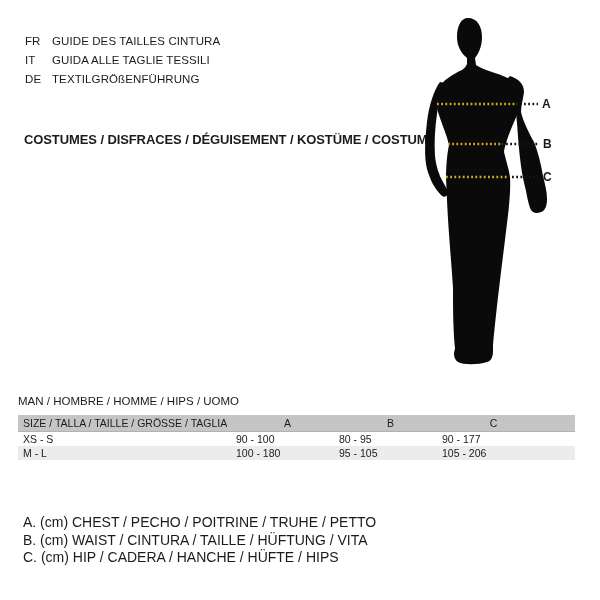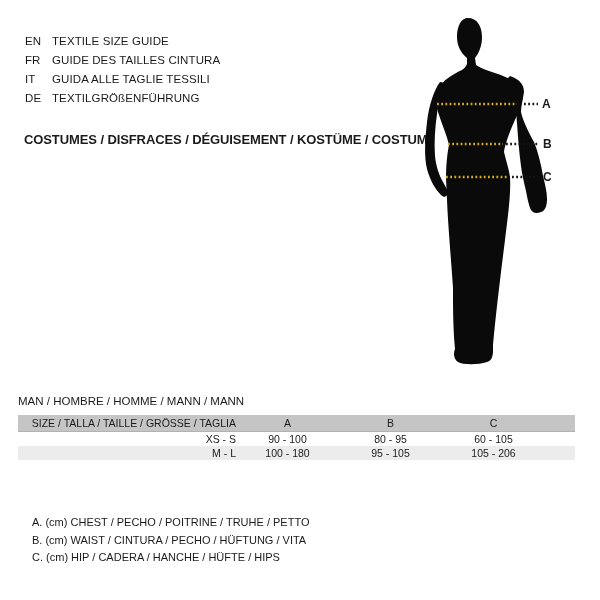--- a/index.html
+++ b/index.html
@@ -22,37 +22,33 @@
   .label-b { left:543px; top:137px; }
   .label-c { left:543px; top:170px; }
   
   .section-heading { position:absolute; left:18px; top:395px; font-size:11.5px;
                      font-weight:500; white-space:nowrap; }
   
   .size-table { position:absolute; left:18px; top:415px; width:557px;
                 border-collapse:collapse; table-layout:fixed; font-size:10.5px; }
   .size-table th { background:#c5c5c5; height:16px; font-weight:500;
                    text-align:center; padding:0; border-bottom:1px solid #b2b2b2; }
-  .size-table th.size-col, .size-table td.size-col { text-align:right; padding-left:5px; }
-  .size-table td { height:14px; text-align:center; padding:0; font-weight:400; }
+  .size-table th.size-col, .size-table td.size-col { text-align:left; padding-left:5px; }
+  .size-table td { height:14px; text-align:left; padding:0; font-weight:400; }
   .size-table tbody tr:nth-child(even) td { background:#ececec; }
   
-  .legend { position:absolute; left:32px; top:514px; font-size:11px; font-weight:500; }
+  .legend { position:absolute; left:23px; top:514px; font-size:14px; font-weight:500; }
   .legend p { margin:0; height:17.6px; line-height:17.6px; white-space:nowrap; }
 </style>
 </head>
 <body>
 
 <div class="page">
 
   <div class="lang-list">
-    <div class="lang-row">
-      <span class="lang-code">EN</span>
-      <span class="lang-label">TEXTILE SIZE GUIDE</span>
-    </div>
     <div class="lang-row">
       <span class="lang-code">FR</span>
       <span class="lang-label">GUIDE DES TAILLES CINTURA</span>
     </div>
     <div class="lang-row">
       <span class="lang-code">IT</span>
       <span class="lang-label">GUIDA ALLE TAGLIE TESSILI</span>
     </div>
     <div class="lang-row">
       <span class="lang-code">DE</span>
@@ -122,21 +118,21 @@
     <line x1="524" y1="104" x2="538" y2="104" stroke="#141414" stroke-width="2.6" stroke-dasharray="1.8 2.4"></line>
     <line x1="448" y1="144" x2="503" y2="144" stroke="#d4ac1c" stroke-width="2.6" stroke-dasharray="1.8 2.4"></line>
     <line x1="506" y1="144" x2="538" y2="144" stroke="#141414" stroke-width="2.6" stroke-dasharray="1.8 2.4"></line>
     <line x1="446" y1="177" x2="509" y2="177" stroke="#d4ac1c" stroke-width="2.6" stroke-dasharray="1.8 2.4"></line>
     <line x1="512" y1="177" x2="538" y2="177" stroke="#141414" stroke-width="2.6" stroke-dasharray="1.8 2.4"></line>
   </svg>
   <span class="measure-label label-a">A</span>
   <span class="measure-label label-b">B</span>
   <span class="measure-label label-c">C</span>
 
-  <div class="section-heading">MAN / HOMBRE / HOMME / MANN / MANN</div>
+  <div class="section-heading">MAN / HOMBRE / HOMME / HIPS / UOMO</div>
 
   <table class="size-table">
     <colgroup>
       <col style="width:218px">
         <col style="width:103px">
         <col style="width:103px">
       <col style="width:103px">
         <col style="width:30px">
     </colgroup>
     <thead>
@@ -146,32 +142,32 @@
         <th>B</th>
         <th>C</th>
         <th></th>
       </tr>
     </thead>
     <tbody>
       <tr>
         <td class="size-col">XS - S</td>
         <td>90 - 100</td>
         <td>80 - 95</td>
-        <td>60 - 105</td>
+        <td>90 - 177</td>
         <td></td>
       </tr>
       <tr>
         <td class="size-col">M - L</td>
         <td>100 - 180</td>
         <td>95 - 105</td>
         <td>105 - 206</td>
         <td></td>
       </tr>
     </tbody>
   </table>
 
   <div class="legend">
     <p>A. (cm) CHEST / PECHO / POITRINE / TRUHE / PETTO</p>
-    <p>B. (cm) WAIST / CINTURA / PECHO / HÜFTUNG / VITA</p>
+    <p>B. (cm) WAIST / CINTURA / TAILLE / HÜFTUNG / VITA</p>
     <p>C. (cm) HIP / CADERA / HANCHE / HÜFTE / HIPS</p>
   </div>
 
 </div>
 
 </body></html>

